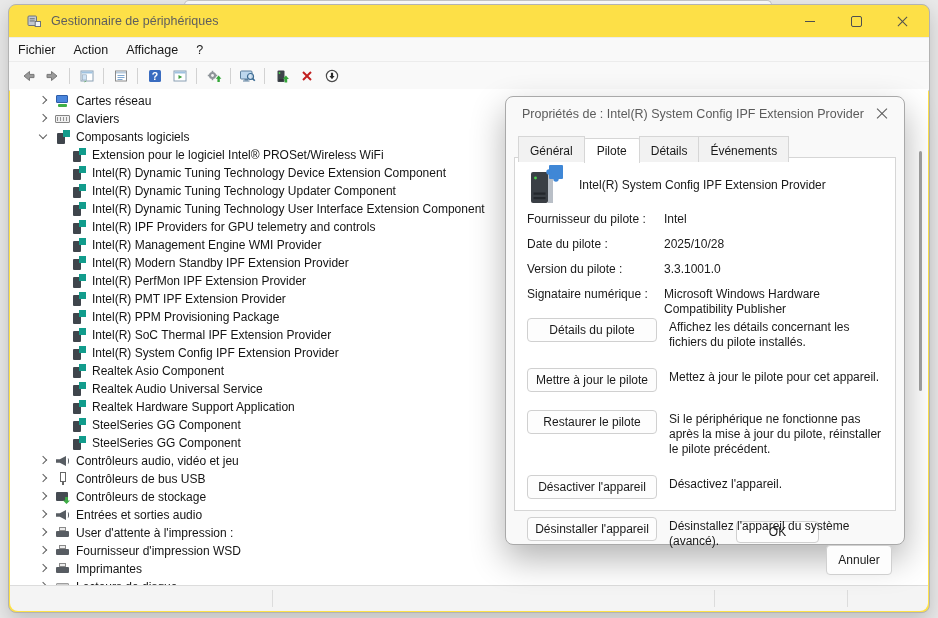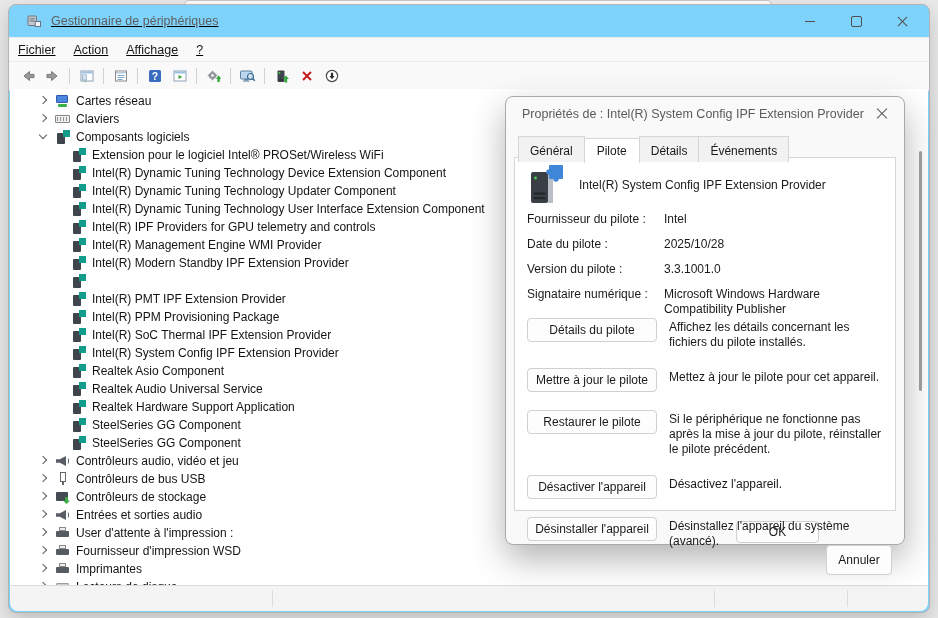--- a/index.html
+++ b/index.html
@@ -5,22 +5,22 @@
   html,body{margin:0;padding:0}
   body{
     width:938px;height:618px;position:relative;overflow:hidden;
     background:#e9e9e9;
     font-family:"Liberation Sans", sans-serif;
     -webkit-font-smoothing:antialiased;
   }
   
   .window{
     position:absolute;left:8px;top:4px;width:922px;height:609px;
-    background:#7dd3fc;border:1px solid #b3b3b3;border-radius:8px;
-    box-shadow:0 8px 20px rgba(0,0,0,.18);box-sizing:border-box;text-decoration:underline;
+    background:#fde047;border:1px solid #b3b3b3;border-radius:8px;
+    box-shadow:0 8px 20px rgba(0,0,0,.18);box-sizing:border-box;
   }
   .backdrop-strip{
     position:absolute;left:184px;top:0;width:588px;height:5px;
     background:#fdfdfd;border:1px solid #c6c6c6;border-bottom:none;
     border-radius:8px 8px 0 0;box-sizing:border-box;
   }
   .titlebar{height:32px;display:flex;align-items:center;padding-left:18px;position:relative;border-bottom:1px solid #ececec}
   .app-icon{width:15px;height:15px;margin-right:9px;flex:none;display:flex}
   .wtitle{font-size:12.5px;color:#5e5e5e;white-space:nowrap}
   .caption{position:absolute;right:4px;top:0;height:32px;display:flex}
@@ -295,20 +295,21 @@
 
       <div class="row l1">
         <span class="tw leaf"></span>
         <span class="ti ic-chip"></span>
         <span class="lbl">Intel(R) Modern Standby IPF Extension Provider</span>
       </div>
 
       <div class="row l1">
         <span class="tw leaf"></span>
         <span class="ti ic-chip"></span>
+        <span class="lbl">Intel(R) PerfMon IPF Extension Provider</span>
       </div>
 
       <div class="row l1">
         <span class="tw leaf"></span>
         <span class="ti ic-chip"></span>
         <span class="lbl">Intel(R) PMT IPF Extension Provider</span>
       </div>
 
       <div class="row l1">
         <span class="tw leaf"></span>

